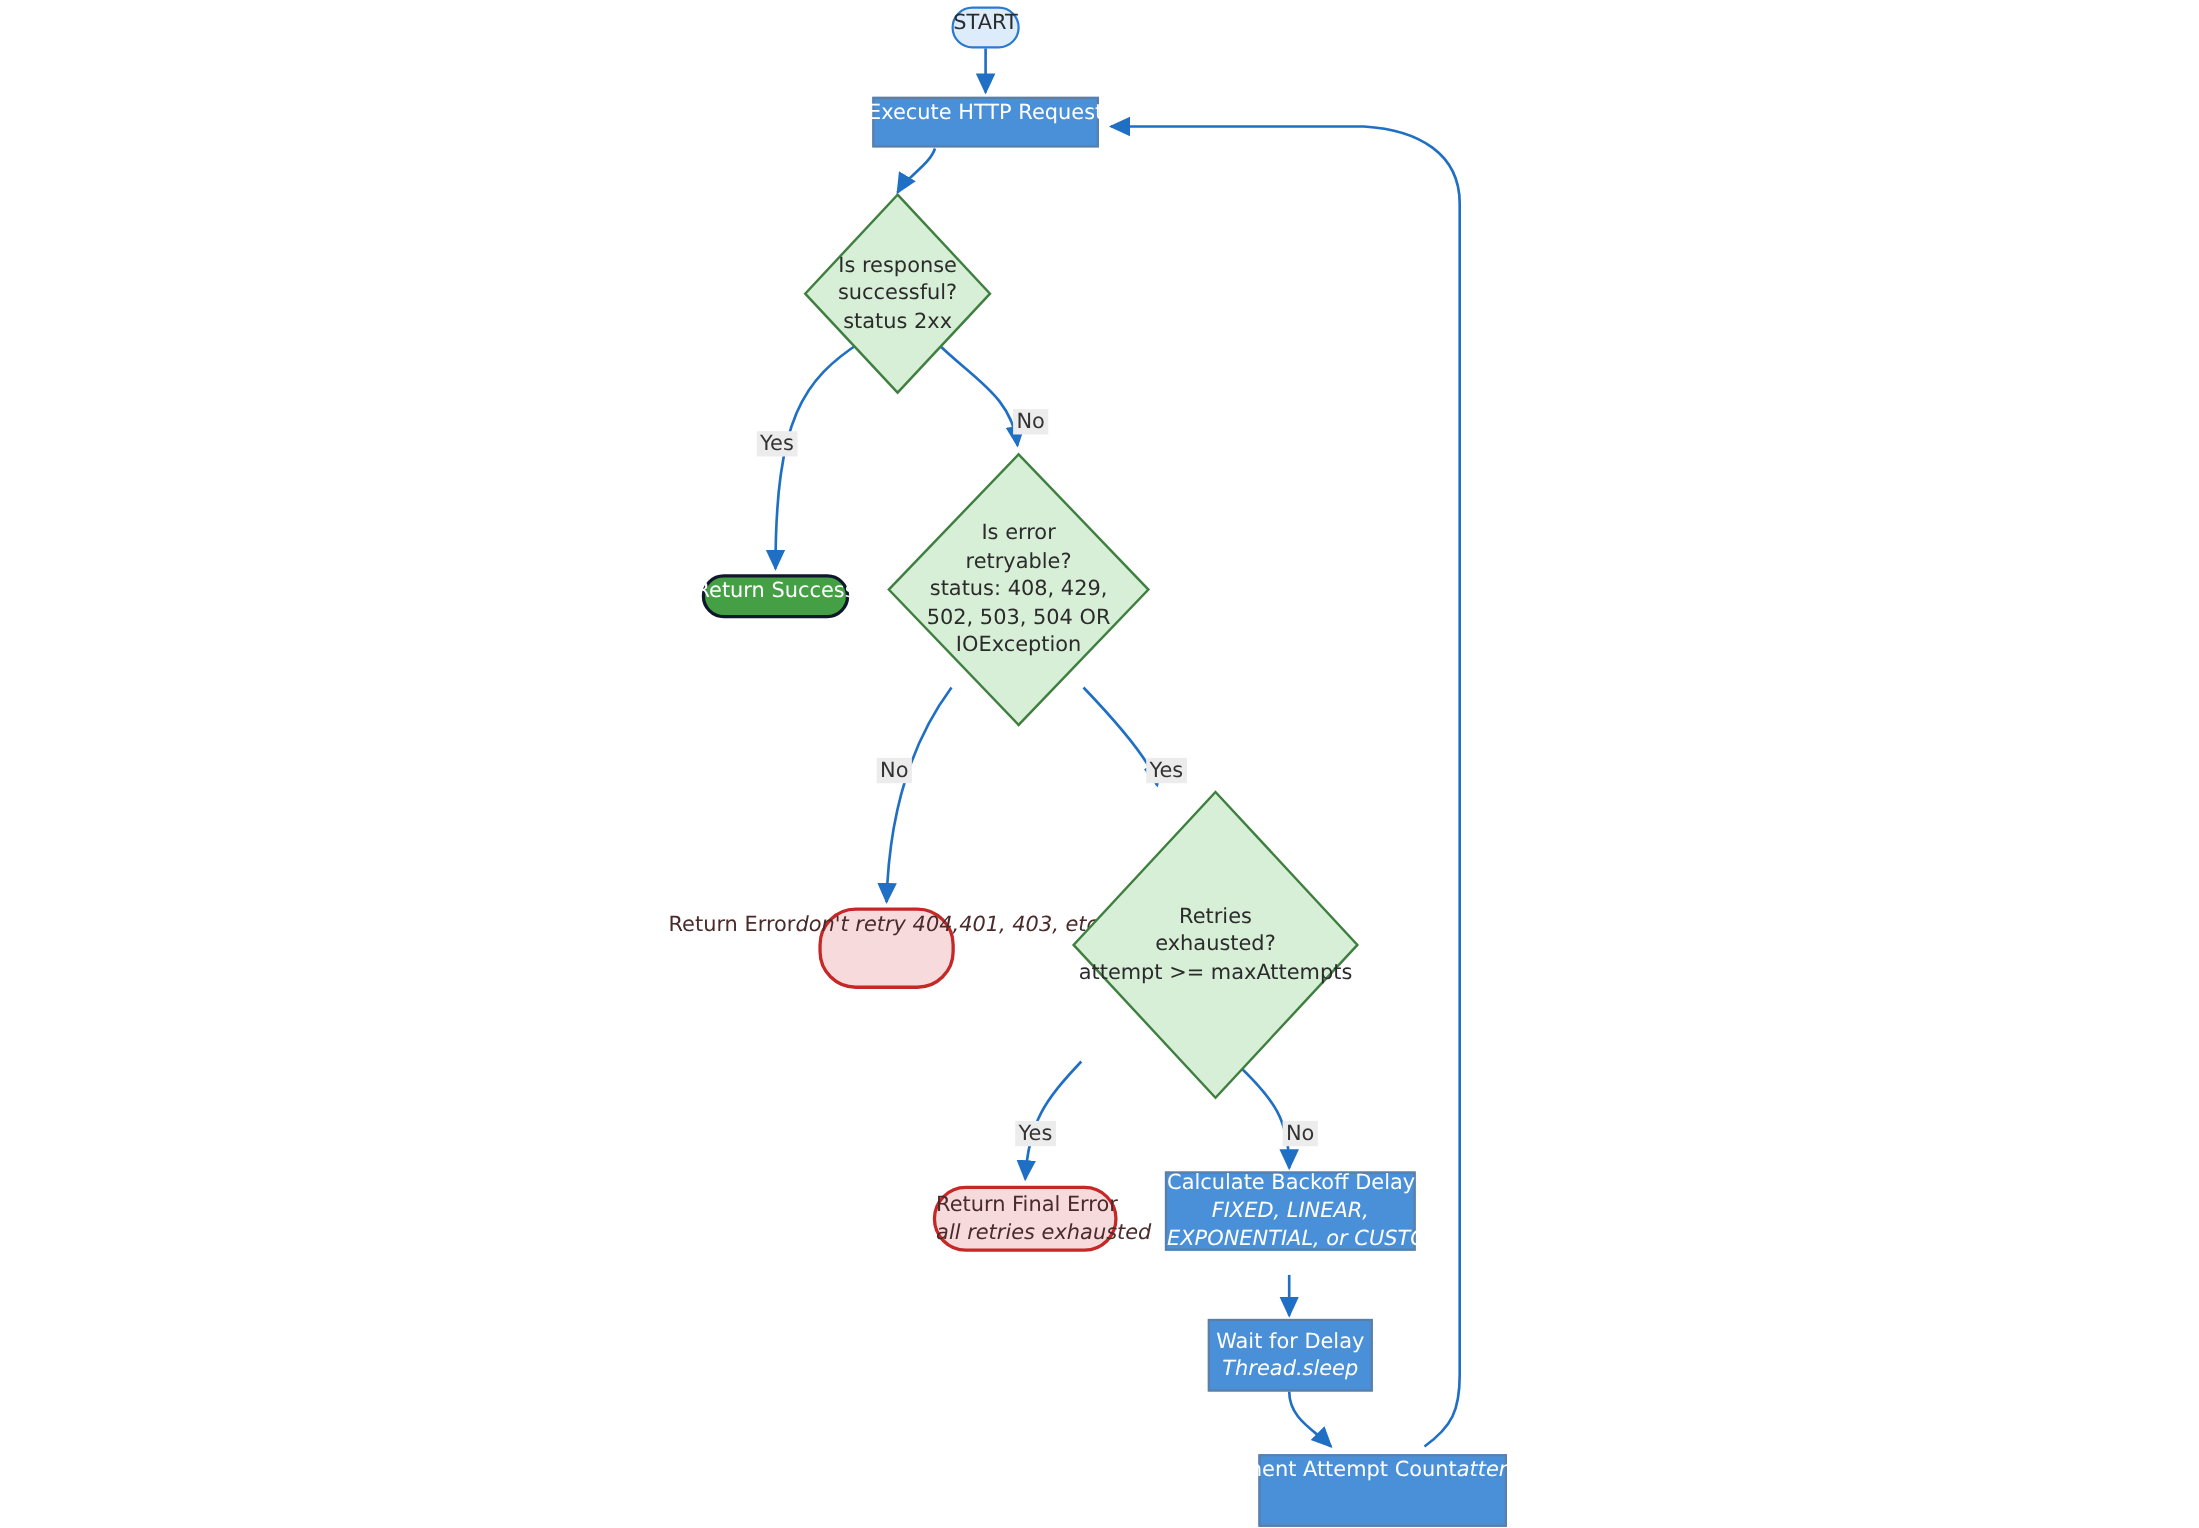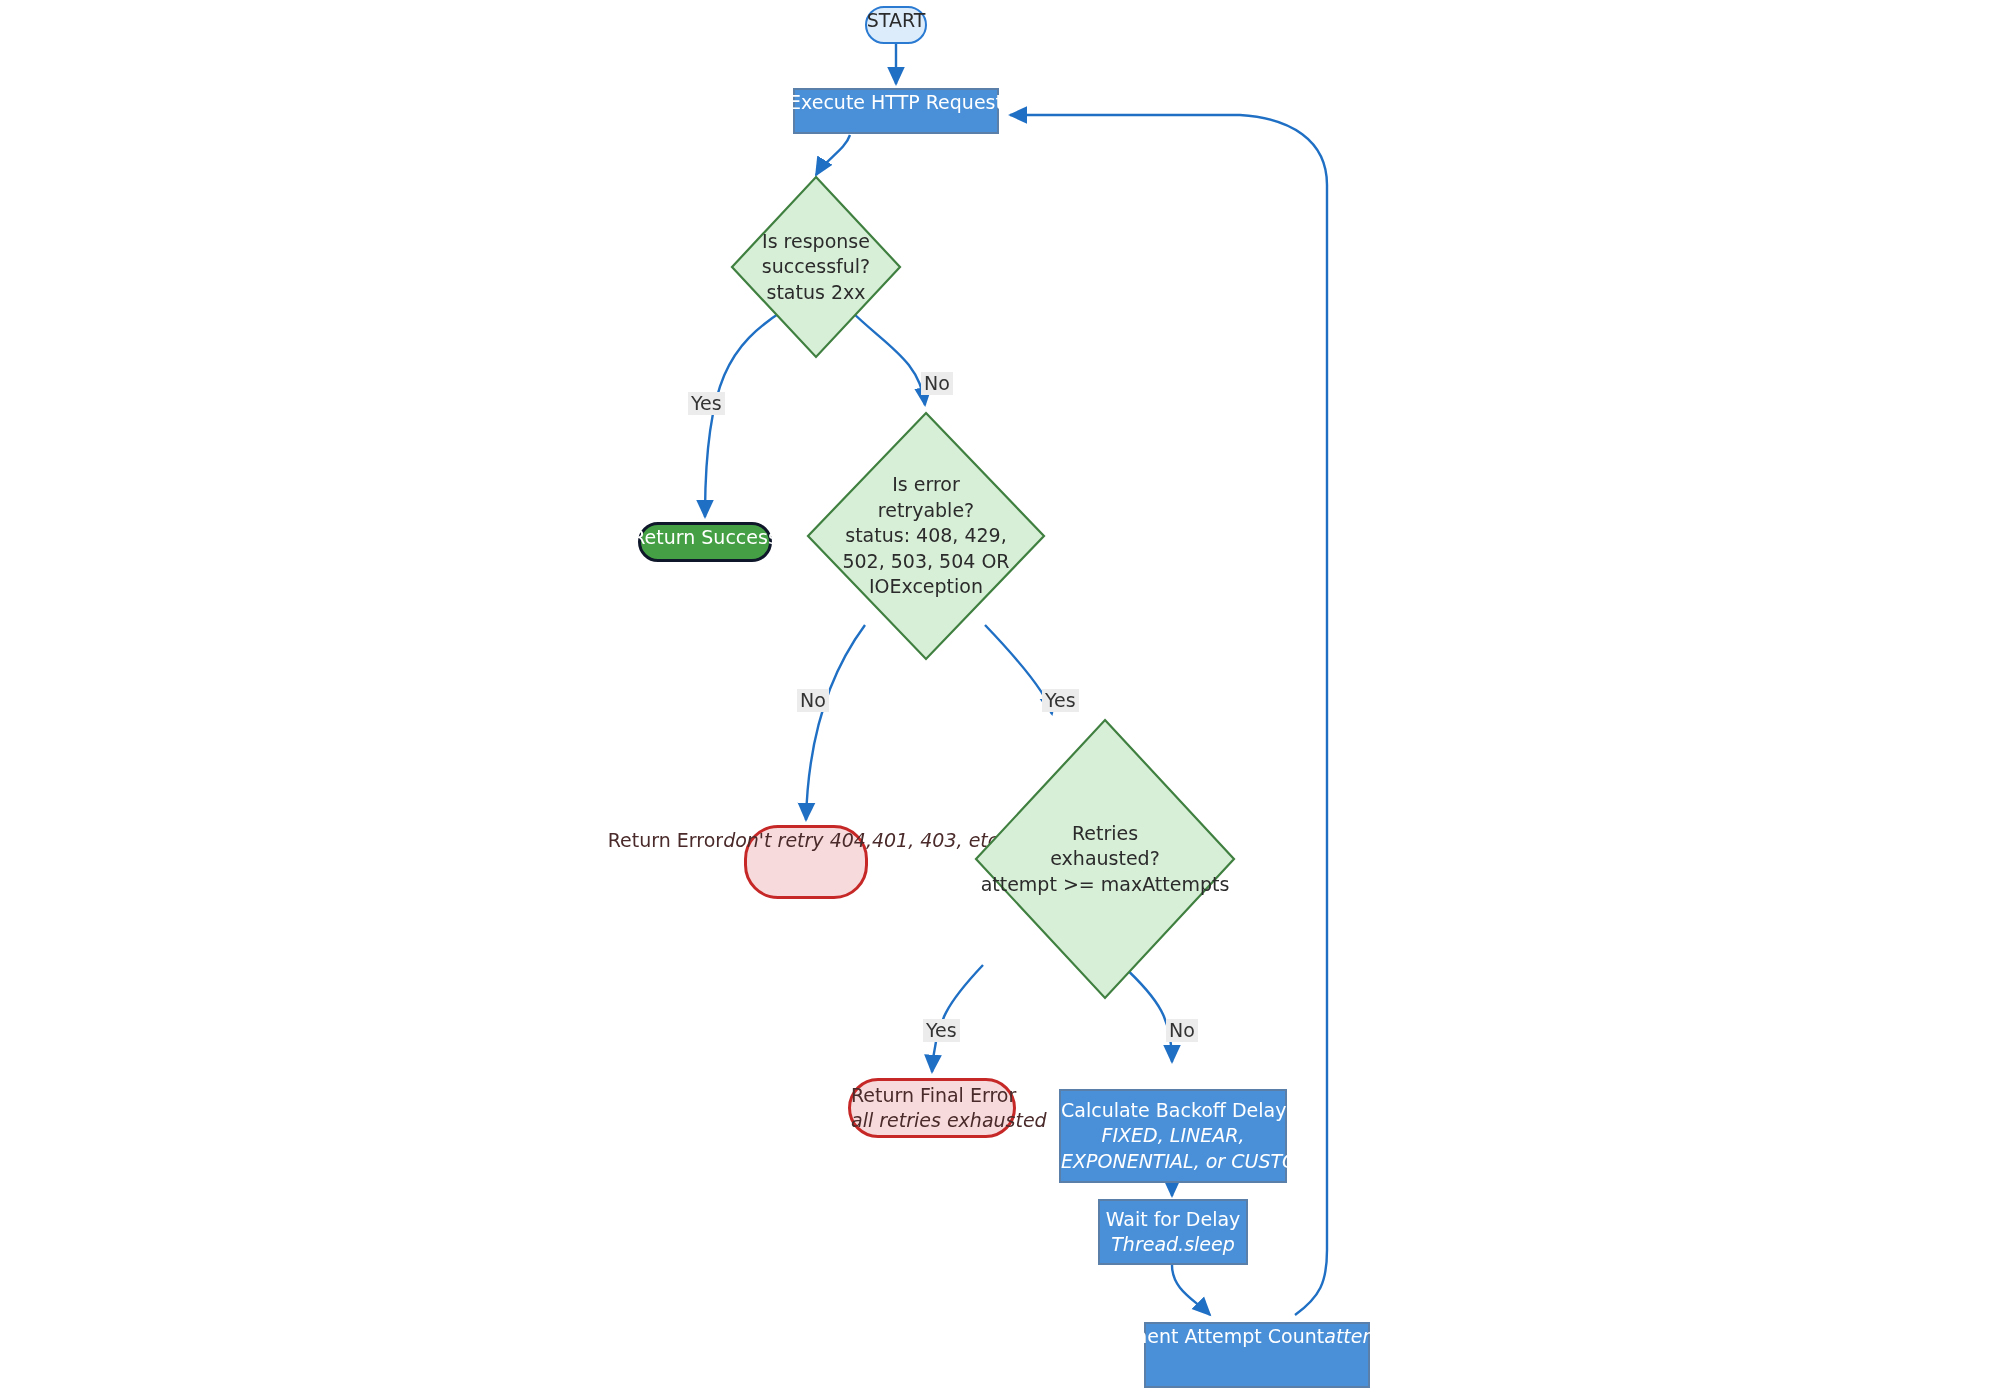--- a/index.html
+++ b/index.html
@@ -161,21 +161,21 @@
 
   <div class="edge-label" style="left:1166px;top:1019px;">
     <span>No</span>
   </div>
 
   <div class="node err" style="left:848px;top:1078px;width:168px;height:60px;flex-direction:column;">
     <span class="ln">Return Final Error</span>
     <span class="ln sub">all retries exhausted</span>
   </div>
 
-  <div class="node proc" style="left:1059px;top:1065px;width:228px;height:94px;flex-direction:column;margin-top:24px;">
+  <div class="node proc" style="left:1059px;top:1065px;width:228px;height:72px;flex-direction:column;">
     <span class="ln">Calculate Backoff Delay</span>
     <span class="ln sub">FIXED, LINEAR,</span>
     <span class="ln sub">EXPONENTIAL, or CUSTOM</span>
   </div>
 
   <div class="node proc" style="left:1098px;top:1199px;width:150px;height:66px;flex-direction:column;">
     <span class="ln">Wait for Delay</span>
     <span class="ln sub">Thread.sleep</span>
   </div>
 

